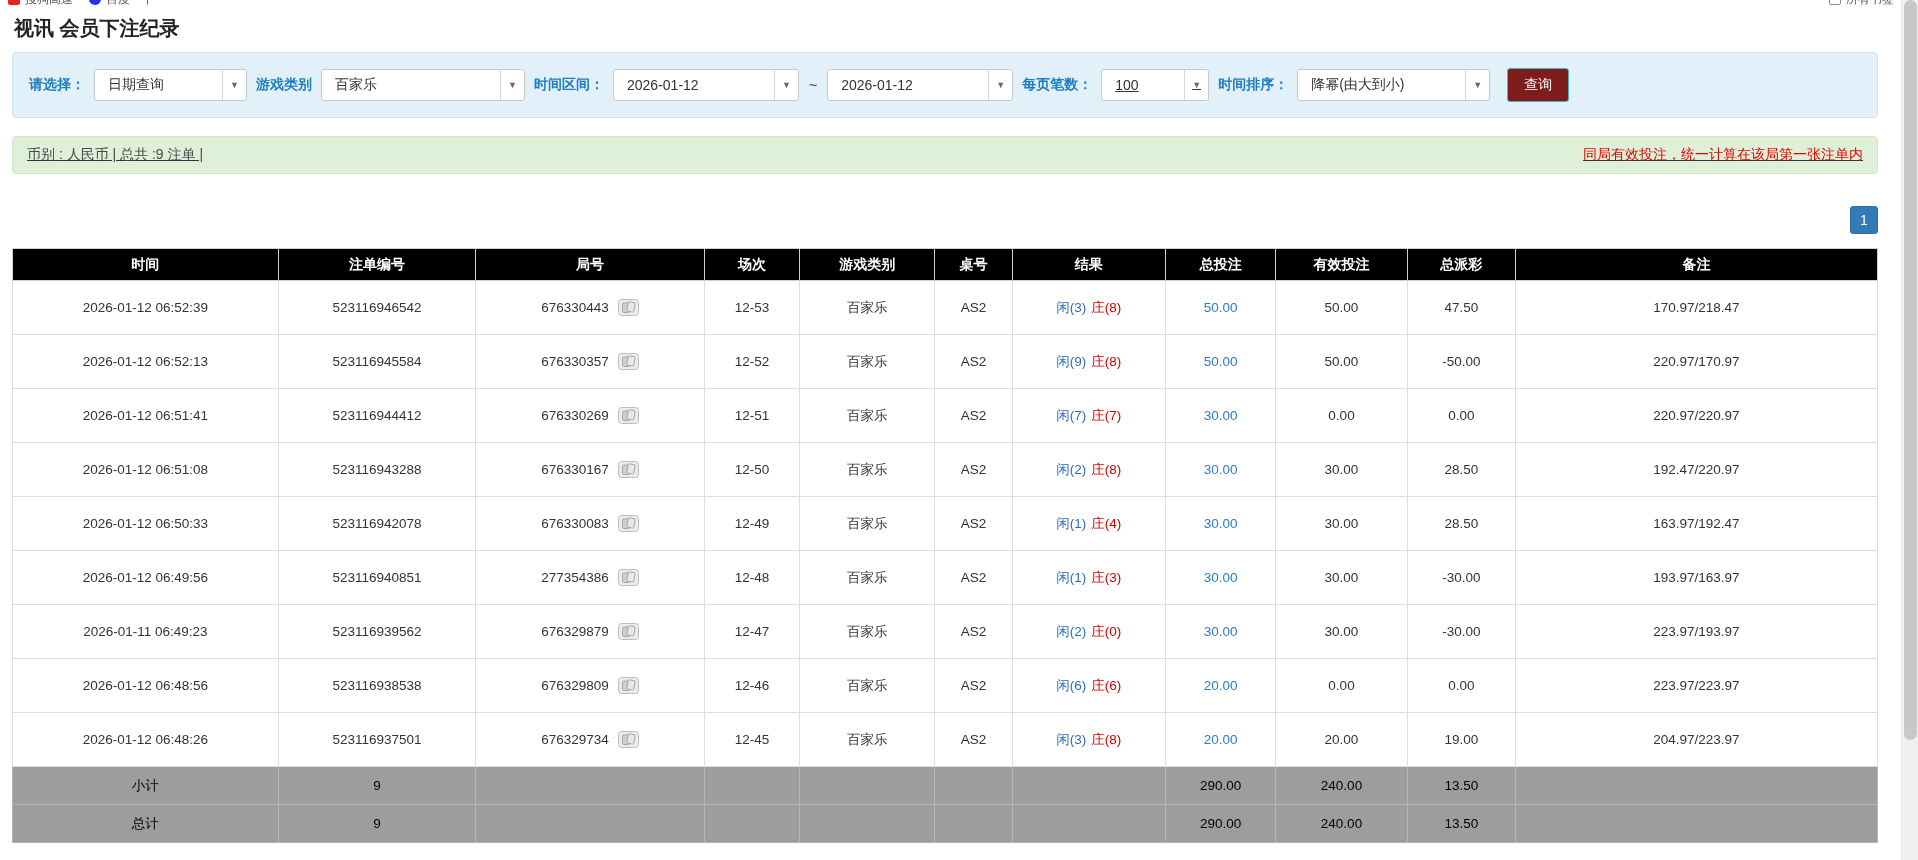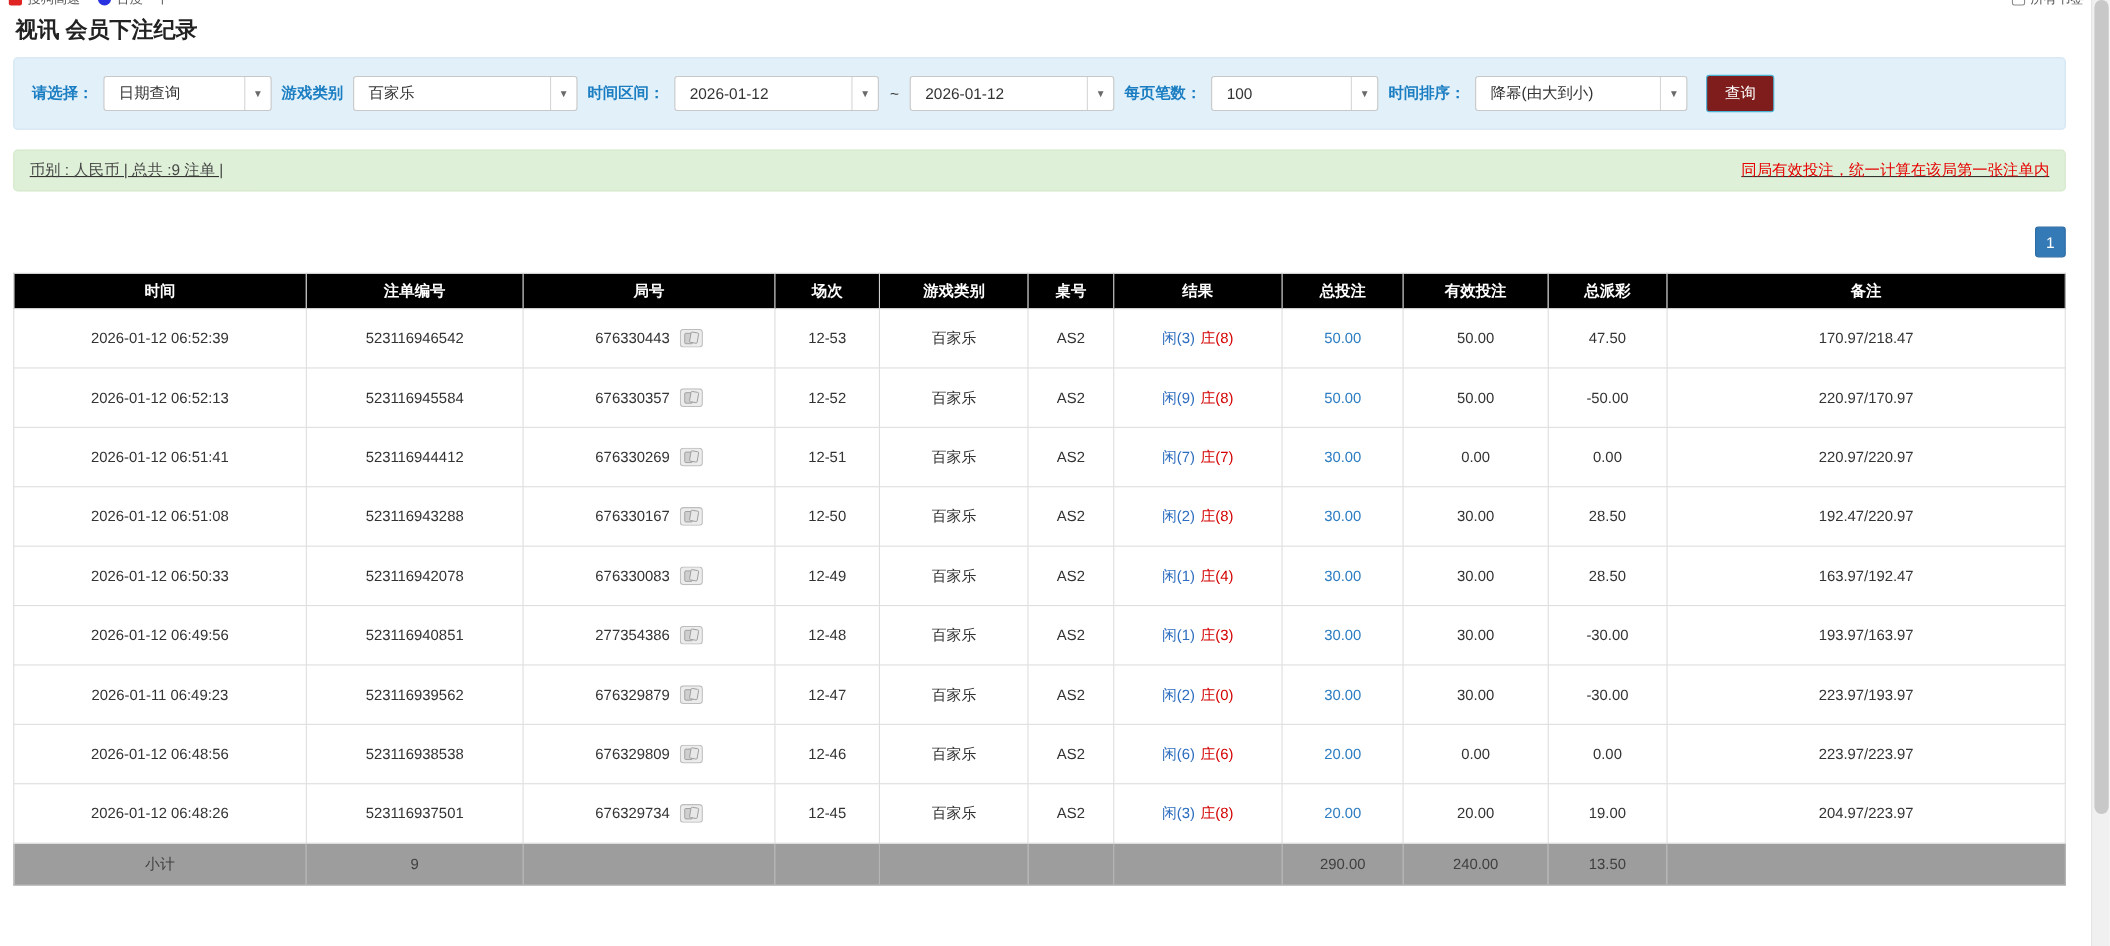--- a/index.html
+++ b/index.html
@@ -34,21 +34,21 @@
     display:flex; align-items:center; gap:9px; padding:0 16px;
   }
   .flabel { color:#1b7ec2; font-weight:bold; font-size:14px; white-space:nowrap; }
   .select {
     display:inline-flex; align-items:stretch; height:32px;
     background:#fff; border:1px solid #c8c8c8; border-radius:3px; cursor:pointer;
   }
   .select .val { flex:1; display:flex; align-items:center; padding:0 13px; font-size:14px; color:#333; white-space:nowrap; overflow:hidden; }
   .select .caret { width:24px; border-left:1px solid #d6d6d6; display:flex; align-items:center; justify-content:center; color:#6a6a6a; font-size:9px; }
   .w-query { width:153px; } .w-game { width:204px; } .w-date { width:186px; }
-  .w-size  { width:152px; } .w-sort { width:193px; }
+  .w-size  { width:108px;text-decoration:underline; } .w-sort { width:193px; }
   .tilde { font-size:14px; color:#333; margin:0 1px; }
   .search-btn {
     height:34px; padding:0 16px; margin-left:8px;
     background:#7f1d1d; border:1px solid #49b3d4; border-radius:3px;
     color:#fff; font-size:14px; cursor:pointer;
   }
 
   
   .summary-bar {
     width:1866px; margin:18px 0 0 12px; height:38px;
@@ -70,21 +70,21 @@
   table.records { border-collapse:collapse; table-layout:fixed; width:1866px; margin:14px 0 0 12px; }
   table.records th {
     background:#000; color:#fff; font-size:14px; font-weight:bold;
     height:32px; border:1px solid #cfcfcf; text-align:center; padding:0 1px;
   }
   table.records td {
     background:#fff; color:#333; font-size:13.5px; height:54px;
     border:1px solid #dedede; text-align:center; padding:0 4px;
   }
   table.records tfoot td {
-    background:#9d9d9d; color:#404040; height:38px; border:1px solid #b5b5b5; font-size:13.5px;
+    background:#9d9d9d; color:#000000; height:38px; border:1px solid #b5b5b5; font-size:13.5px;
   }
   .round-wrap { display:flex; align-items:center; justify-content:center; gap:9px; }
   .round-icon { display:inline-flex; cursor:pointer; }
   .res-player { color:#2d6dbf; margin-right:5px; }
   .res-banker { color:#d40000; }
   .bet-link { color:#2d7dc1; text-decoration:none; cursor:pointer; }
   td.neg { color:#e00000; }
 
   
   .scrollbar { position:absolute; top:0; right:0; width:17px; height:860px; background:#f0f0f0; border-left:1px solid #e4e4e4; }
@@ -432,18 +432,31 @@
     <td></td>
         <td></td>
         <td></td>
         <td></td>
         <td></td>
     <td>290.00</td>
     <td>240.00</td>
     <td>13.50</td>
     <td></td>
   </tr>
+  <tr>
+    <td>总计</td>
+    <td>9</td>
+    <td></td>
+        <td></td>
+        <td></td>
+        <td></td>
+        <td></td>
+    <td>290.00</td>
+    <td>240.00</td>
+    <td>13.50</td>
+    <td></td>
+  </tr>
     </tfoot>
 </table>
 
 <div class="scrollbar">
   <div class="thumb"></div>
 </div>
 
 </body></html>

